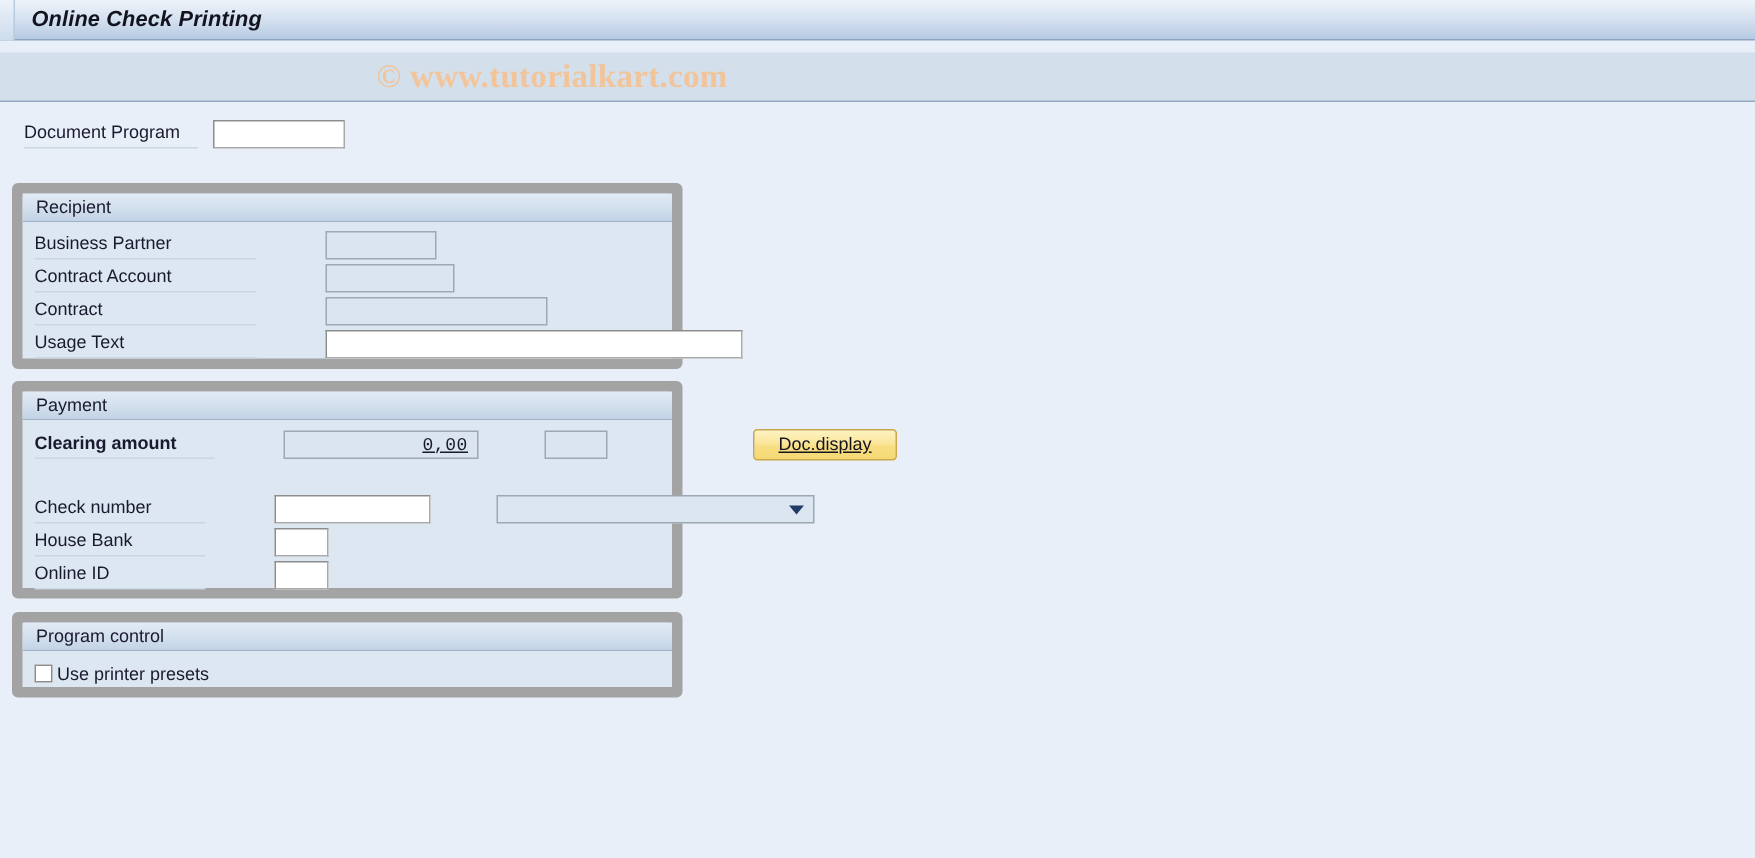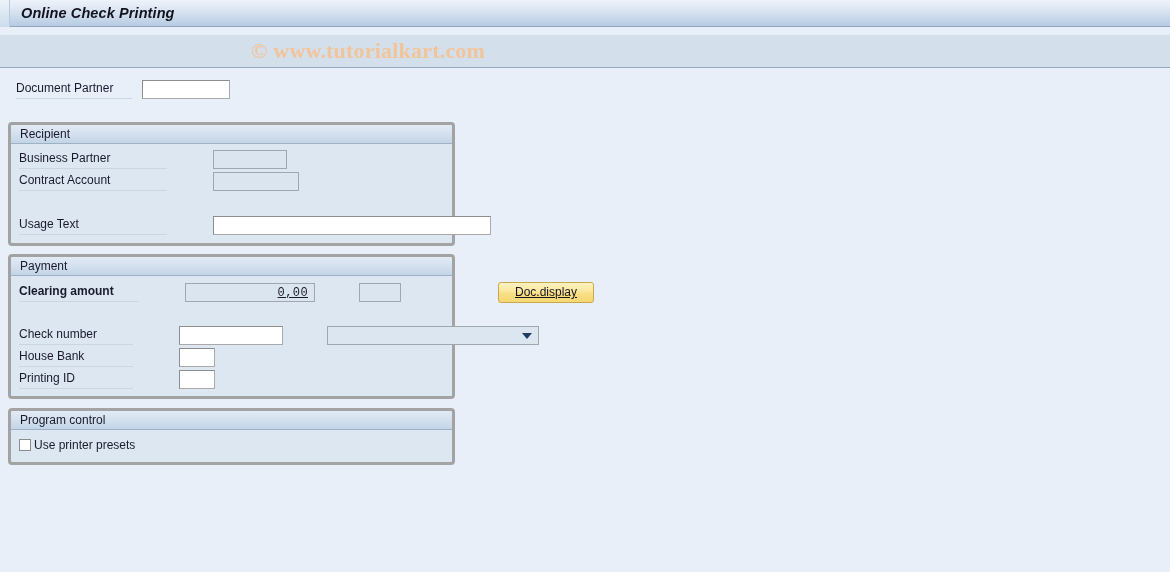--- a/index.html
+++ b/index.html
@@ -141,21 +141,21 @@
     padding-right: 6px;
     font-family: "Liberation Mono", monospace;
     font-size: 12px;
     letter-spacing: 0.4px;
   }
 
   
   .panel {
     position: absolute;
     background: #dde7f1;
-    border: 3px solid #a3a3a3;
+    border: 7px solid #a3a3a3;
     border-radius: 4px;
   }
   .panel-header {
     height: 19px;
     background: linear-gradient(to bottom, #e2ebf5 0%, #d2dfed 55%, #c3d4e6 100%);
     border-bottom: 1px solid #9db2c9;
     border-top-left-radius: 3px;
     border-top-right-radius: 3px;
     display: flex;
     align-items: center;
@@ -242,40 +242,44 @@
     <div class="window-title">Online Check Printing</div>
   </div>
 
   <div class="watermark-band">
     <div class="watermark-text">© www.tutorialkart.com</div>
   </div>
 
   <div class="content">
 
     <div class="top-row">
-      <span class="field-label" style="width:116px;">Document Partner</span>
+      <span class="field-label" style="width:116px;">Document Program</span>
       <input class="inp" type="text" style="width: 88px; margin-left: 10px;" value="">
     </div>
 
     <div class="panel" style="left:8px; top:53px; width:447px; height:124px;">
       <div class="panel-header">
         <span>Recipient</span>
       </div>
       <div class="panel-body" style="height:103px;">
 
         <div class="row" style="left:8px; top:6px;">
           <span class="field-label" style="width:148px;">Business Partner</span>
           <input class="inp disabled" type="text" style="width: 74px; margin-left: 6px;" readonly="" value="">
         </div>
 
         <div class="row" style="left:8px; top:28px;">
           <span class="field-label" style="width:148px;">Contract Account</span>
           <input class="inp disabled" type="text" style="width: 86px; margin-left: 6px;" readonly="" value="">
         </div>
 
+        <div class="row" style="left:8px; top:50px;">
+          <span class="field-label" style="width:148px;">Contract</span>
+          <input class="inp disabled" type="text" style="width: 148px; margin-left: 6px;" readonly="" value="">
+        </div>
 
         <div class="row" style="left:8px; top:72px;">
           <span class="field-label" style="width:148px;">Usage Text</span>
           <input class="inp" type="text" style="width: 278px; margin-left: 6px;" value="">
         </div>
 
       </div>
     </div>
 
     <div class="panel" style="left:8px; top:185px; width:447px; height:145px;">
@@ -299,21 +303,21 @@
             <span class="arrow"></span>
           </div>
         </div>
 
         <div class="row" style="left:8px; top:72px;">
           <span class="field-label" style="width:114px;">House Bank</span>
           <input class="inp" type="text" style="width: 36px; margin-left: 6px;" value="">
         </div>
 
         <div class="row" style="left:8px; top:94px;">
-          <span class="field-label" style="width:114px;">Printing ID</span>
+          <span class="field-label" style="width:114px;">Online ID</span>
           <input class="inp" type="text" style="width: 36px; margin-left: 6px;" value="">
         </div>
 
       </div>
     </div>
 
     <div class="panel" style="left:8px; top:339px; width:447px; height:57px;">
       <div class="panel-header">
         <span>Program control</span>
       </div>

